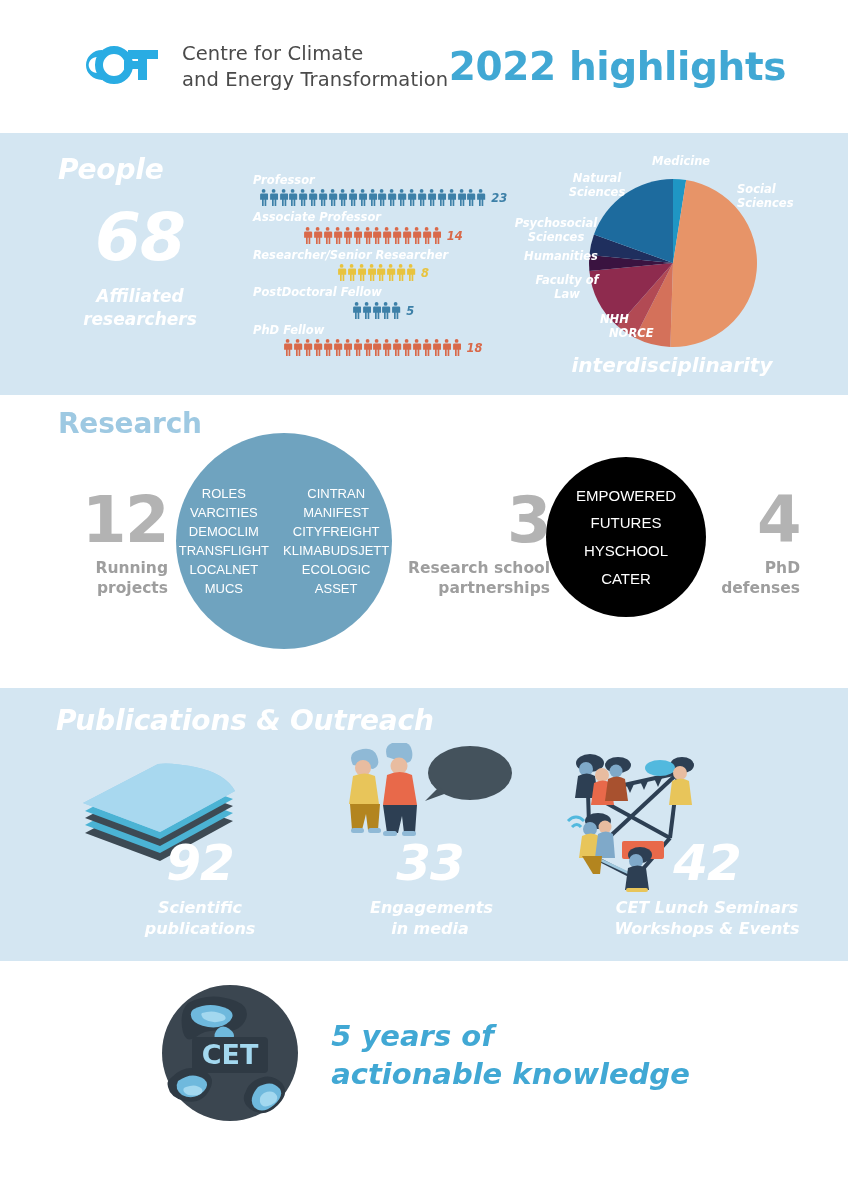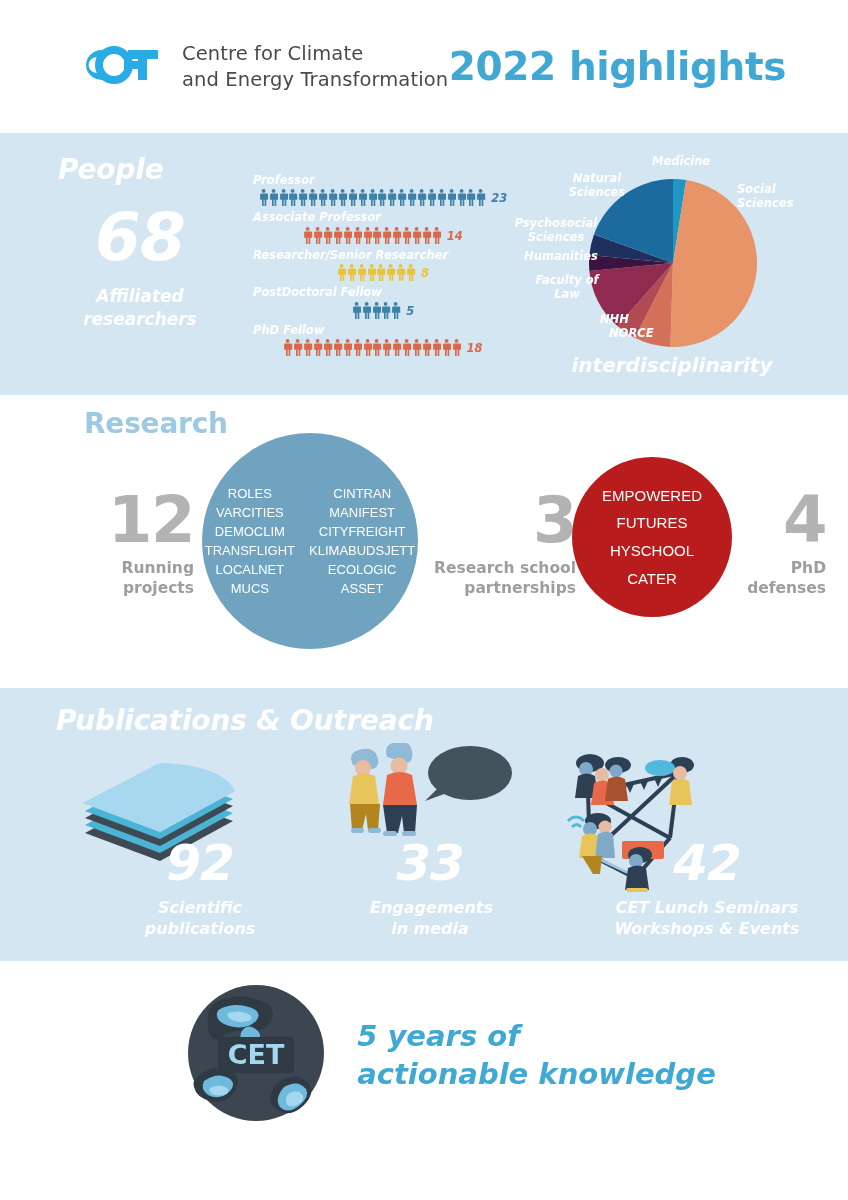--- a/index.html
+++ b/index.html
@@ -32,21 +32,21 @@
     margin-left: auto;
     font-size: 39px;
     font-weight: bold;
     color: #41a8d4;
     letter-spacing: -.4px;
     font-family: "DejaVu Sans", sans-serif;
   }
 
   
   .band-blue { background: #d4e6f2; font-style: italic; }
-  .band-white { background: #ffffff; margin-left: 26px; }
+  .band-white { background: #ffffff; }
 
   .band-people { height: 262px; position: relative; }
   .band-research { height: 293px; position: relative; }
   .band-pubs { height: 273px; position: relative; }
   .band-footer { height: 239px; position: relative; }
 
   .section-title {
     position: absolute;
     font-size: 28px;
     font-weight: bold;
@@ -115,21 +115,21 @@
   .res-caption {
     margin-top: 7px; font-size: 15.5px; font-weight: bold; line-height: 1.3;
     color: #9e9e9e; font-family: "DejaVu Sans", sans-serif;
   }
 
   .bubble {
     position: absolute; border-radius: 50%;
     display: flex; align-items: center; justify-content: center;
   }
   .bubble-blue { background: #6fa3bf; }
-  .bubble-salmon { background: #b91c1c; justify-content: center; }
+  .bubble-salmon { background: #000000; justify-content: center; }
   .bubble-grid {
     display: grid; grid-template-columns: auto auto;
     column-gap: 14px; row-gap: 4px;
     color: #ffffff; font-size: 13px;
     font-family: "Liberation Sans", sans-serif;
     text-align: center;
   }
   .bubble-list {
     color: #ffffff; font-size: 15px; line-height: 1.85;
     font-family: "Liberation Sans", sans-serif; text-align: center;

